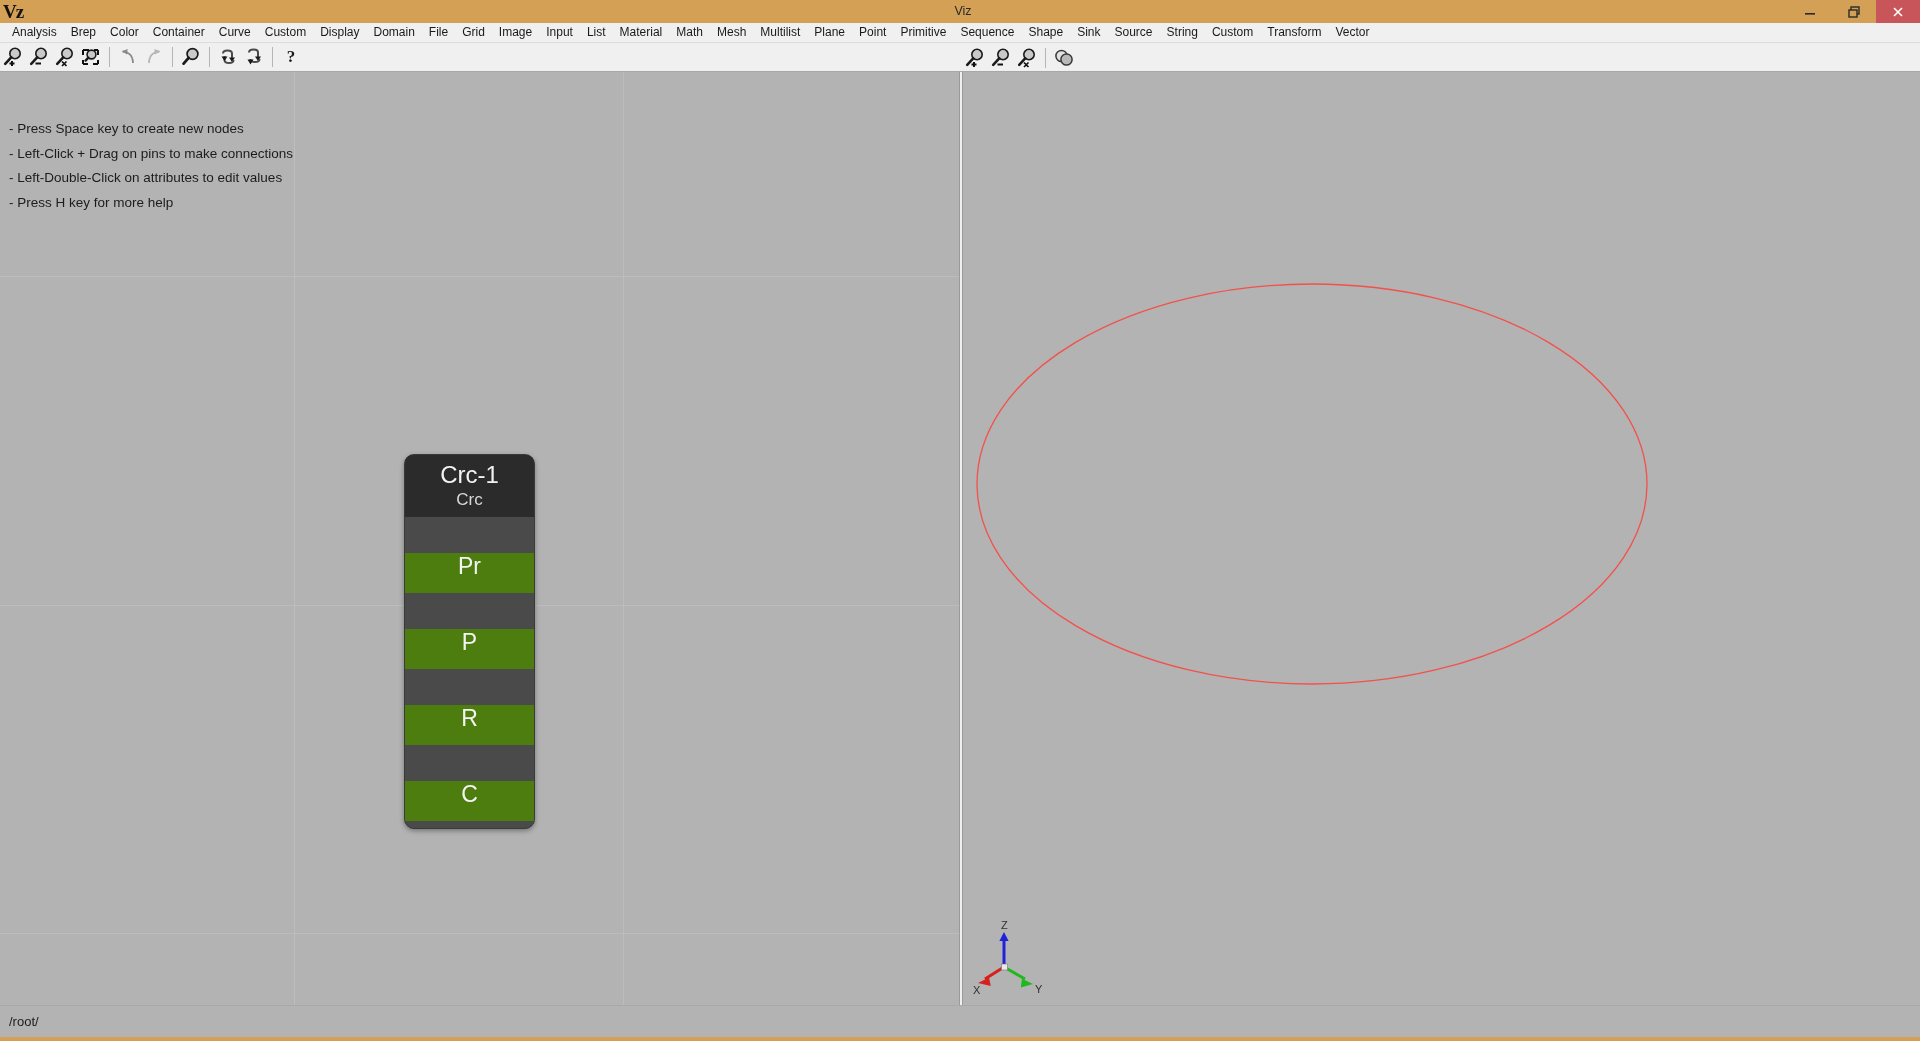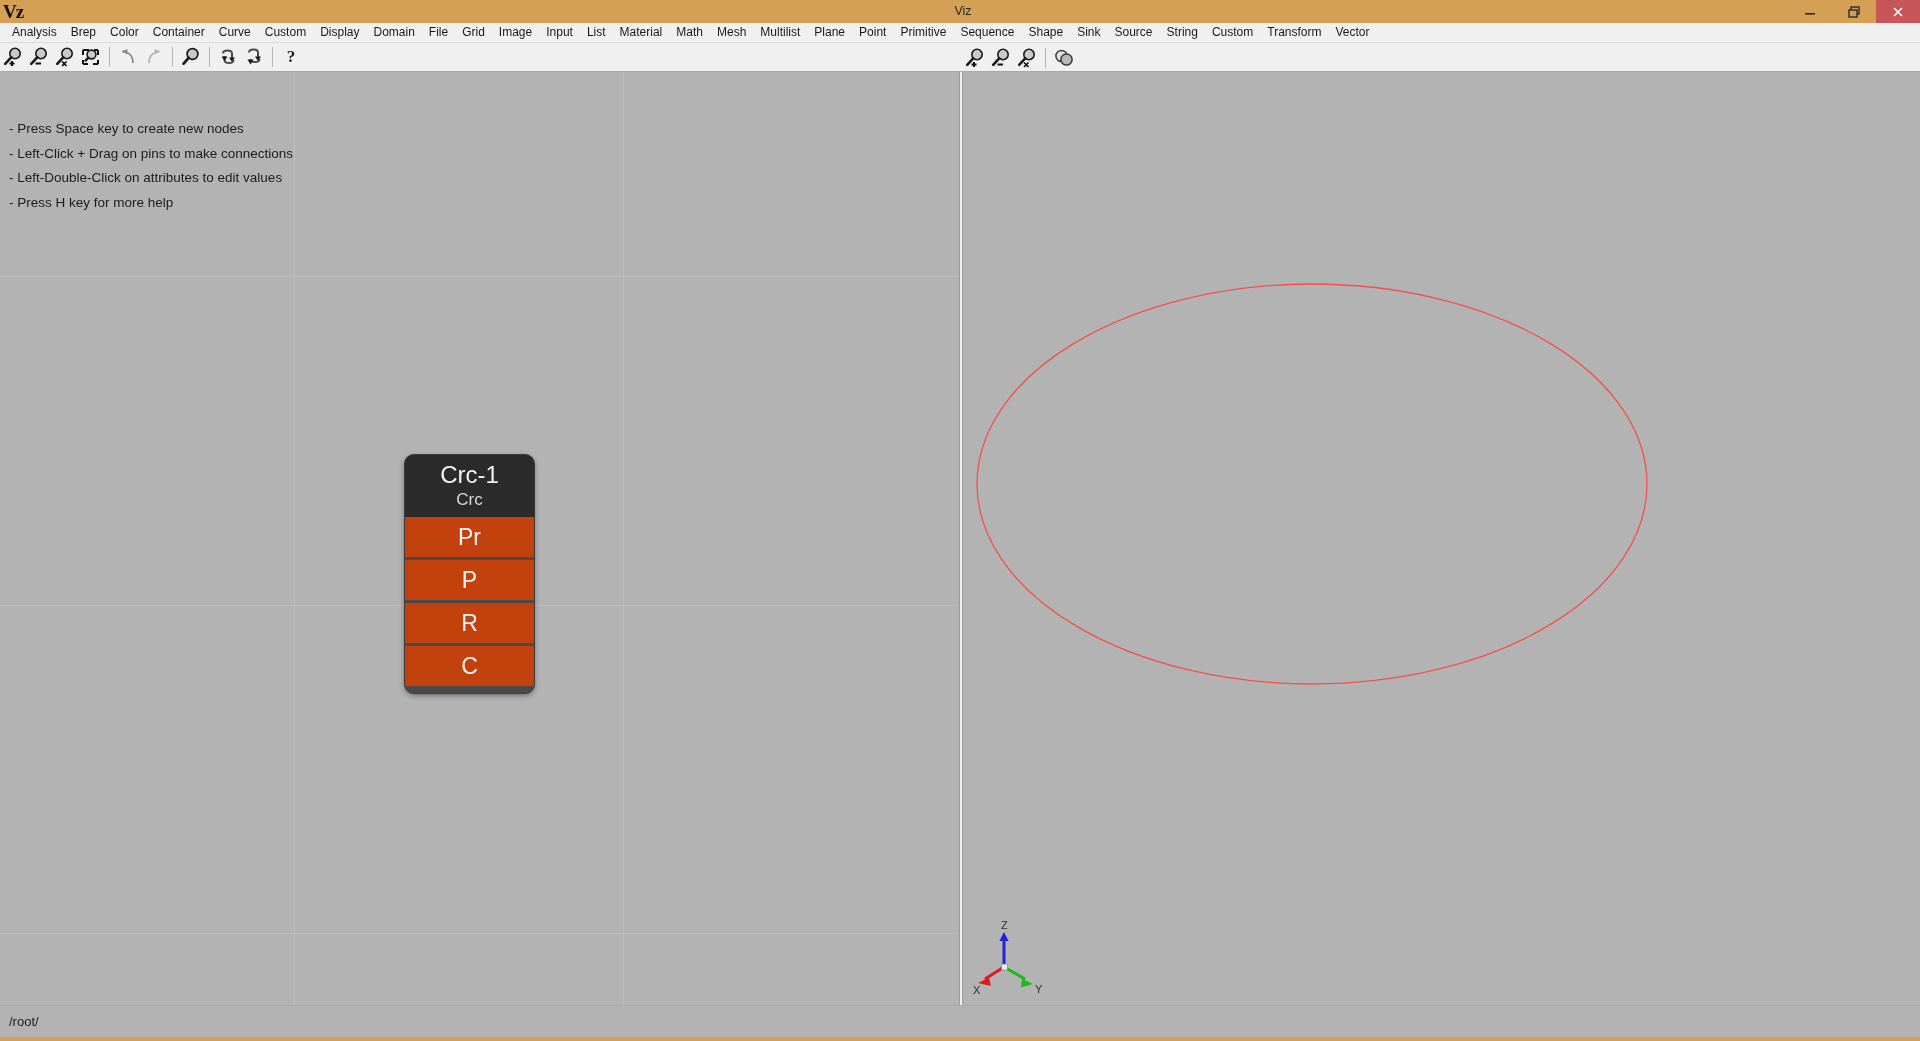--- a/index.html
+++ b/index.html
@@ -154,23 +154,23 @@
   }
   .node-subtitle {
     color: #d8d8d8;
     font-size: 17px;
     line-height: 21px;
   }
   .node-rows { position: relative; }
   .node-row {
     position: relative;
     height: 40px;
-    background: #c2410c;
+    background: #4d7c0f;
     margin-bottom: 3px;
-    display: flex; align-items: center; justify-content: center;
+    display: flex; align-items: flex-start; justify-content: center; margin-top: 36px;
   }
   .node-row:last-child { margin-bottom: 0; }
   .node-row-label {
     color: #f4f4f4;
     font-size: 23px;
     line-height: 26px;
   }
   .pin {
     position: absolute;
     width: 26px; height: 28px;

